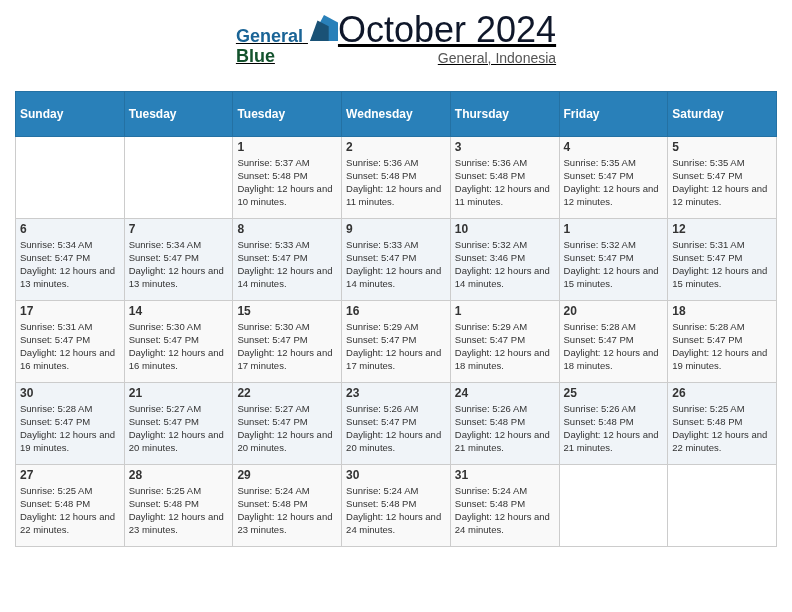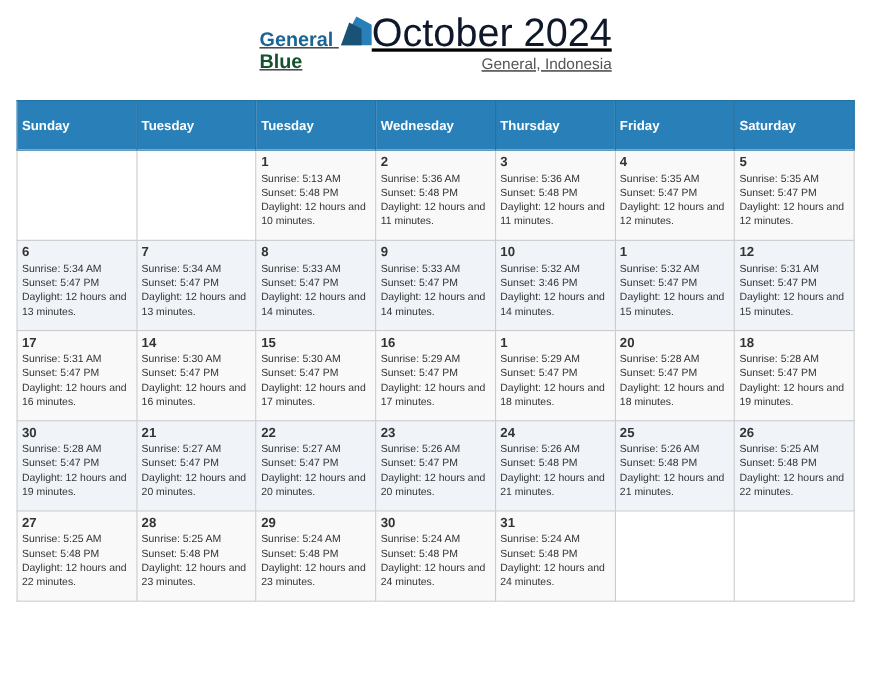--- a/index.html
+++ b/index.html
@@ -135,21 +135,21 @@
           <th>Saturday</th>
         </tr>
     </thead>
     <tbody id="calendar-body">
     <tr>
           <td class="empty-cell"></td>
           <td class="empty-cell"></td>
           <td>
           <span class="day-number">1</span>
           <div class="day-info">
-            <span>Sunrise: 5:13 AM</span><br>
+            <span>Sunrise: 5:37 AM</span><br>
             <span>Sunset: 5:48 PM</span><br>
             <span>Daylight: 12 hours and 10 minutes.</span>
           </div>
         </td>
           <td>
           <span class="day-number">2</span>
           <div class="day-info">
             <span>Sunrise: 5:36 AM</span><br>
             <span>Sunset: 5:48 PM</span><br>
             <span>Daylight: 12 hours and 11 minutes.</span>

